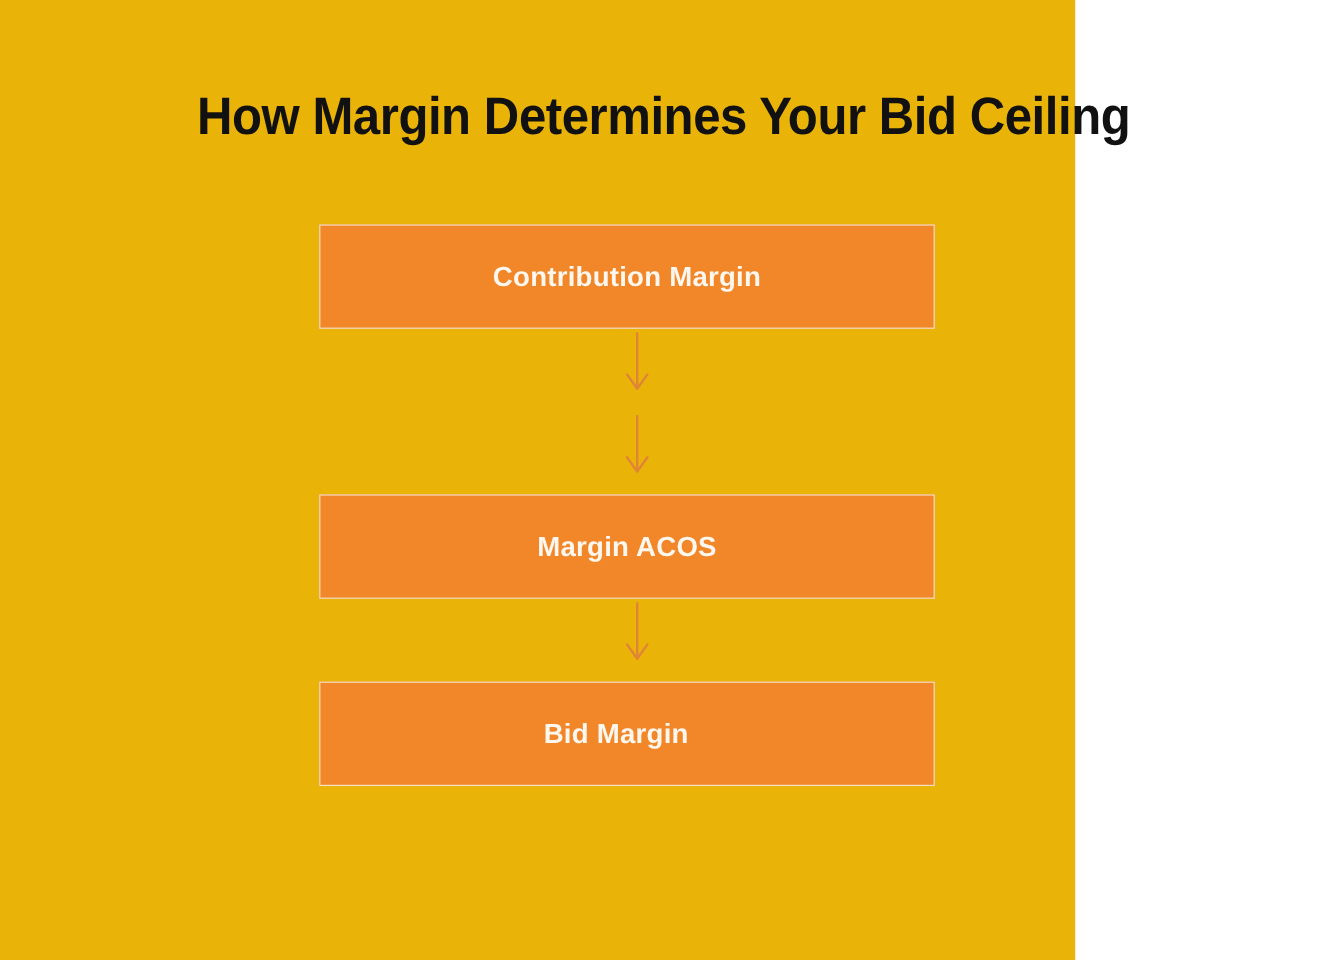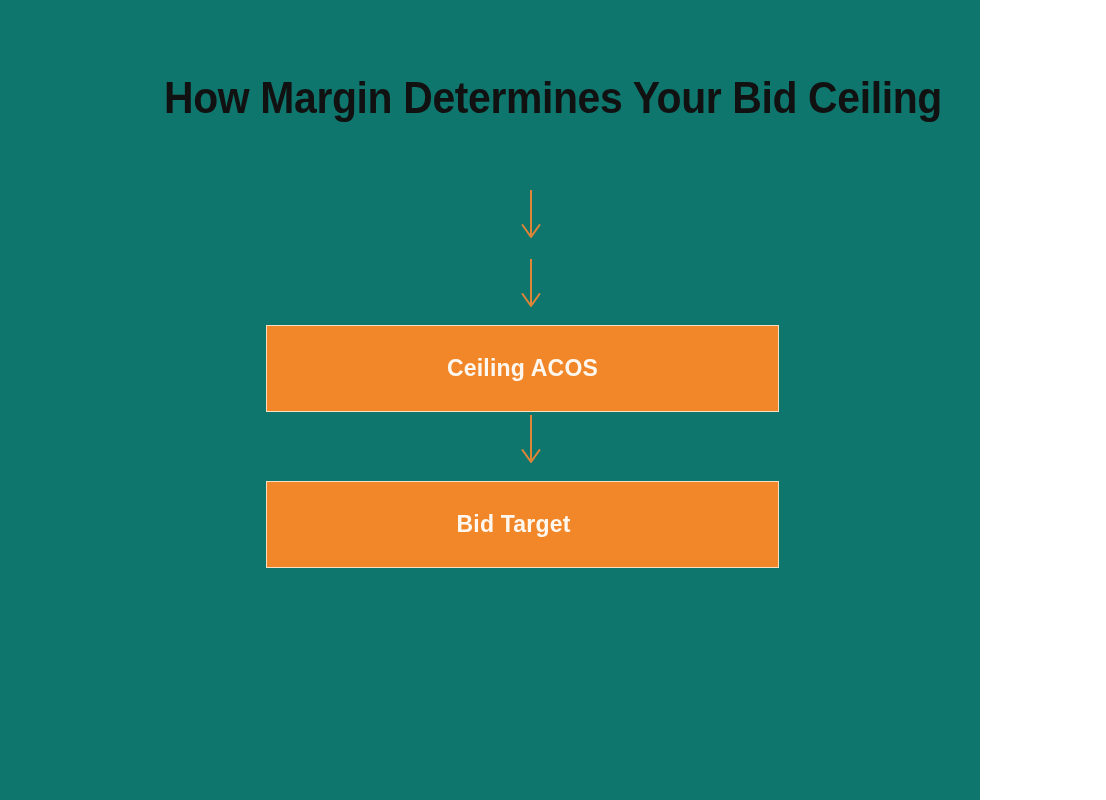--- a/index.html
+++ b/index.html
@@ -11,23 +11,23 @@
     width: 1106px;
     height: 800px;
     background: #ffffff;
     font-family: "Liberation Sans", sans-serif;
     overflow: hidden;
     position: relative;
   }
 
   #canvas {
     position: relative;
-    width: 980px;
+    width: 896px;
     height: 800px;
-    background: #0f766e;
+    background: #eab308;
   }
 
   
   .page-title {
     position: absolute;
     left: 0;
     top: 74px;
     width: 1106px;
     text-align: center;
     font-family: "Liberation Sans", sans-serif;
@@ -105,20 +105,23 @@
 </style>
 </head>
 <body>
 
 <div id="canvas">
 
   <div class="page-title">How Margin Determines Your Bid Ceiling</div>
 
   <div class="flow">
 
+    <div class="flow-box">
+      <span class="flow-box-label">Contribution Margin</span>
+    </div>
 
     <div class="connector">
       <span class="arrow-icon">
         <svg width="26" height="69" viewBox="0 0 26 69" xmlns="http://www.w3.org/2000/svg">
           <line x1="13" y1="3" x2="13" y2="48" stroke="#E08537" stroke-width="2"></line>
           <path d="M 4.5 38 L 13 50 L 21.5 38" fill="none" stroke="#E08537" stroke-width="2" stroke-linecap="round" stroke-linejoin="round"></path>
         </svg>
       </span>
     </div>
 
@@ -126,30 +129,30 @@
     <div class="connector">
       <span class="arrow-icon">
         <svg width="26" height="69" viewBox="0 0 26 69" xmlns="http://www.w3.org/2000/svg">
           <line x1="13" y1="3" x2="13" y2="48" stroke="#E08537" stroke-width="2"></line>
           <path d="M 4.5 38 L 13 50 L 21.5 38" fill="none" stroke="#E08537" stroke-width="2" stroke-linecap="round" stroke-linejoin="round"></path>
         </svg>
       </span>
     </div>
 
     <div class="flow-box">
-      <span class="flow-box-label">Ceiling ACOS</span>
+      <span class="flow-box-label">Margin ACOS</span>
     </div>
 
     <div class="connector">
       <span class="arrow-icon">
         <svg width="26" height="69" viewBox="0 0 26 69" xmlns="http://www.w3.org/2000/svg">
           <line x1="13" y1="3" x2="13" y2="48" stroke="#E08537" stroke-width="2"></line>
           <path d="M 4.5 38 L 13 50 L 21.5 38" fill="none" stroke="#E08537" stroke-width="2" stroke-linecap="round" stroke-linejoin="round"></path>
         </svg>
       </span>
     </div>
 
     <div class="flow-box nudge-left2">
-      <span class="flow-box-label">Bid Target</span>
+      <span class="flow-box-label">Bid Margin</span>
     </div>
 
   </div>
 </div>
 
 </body></html>

